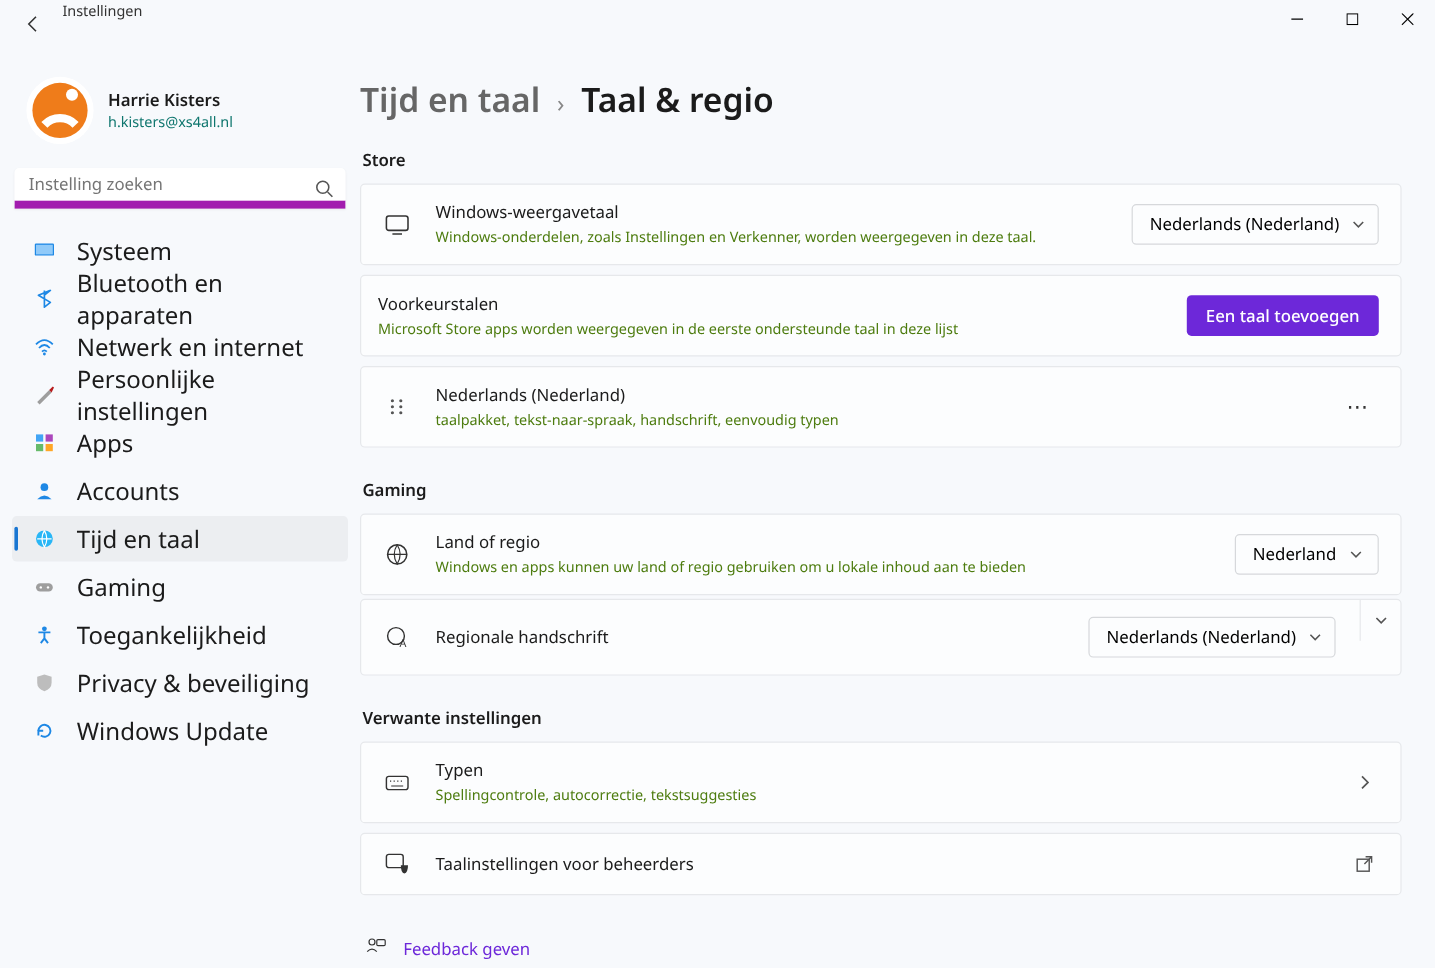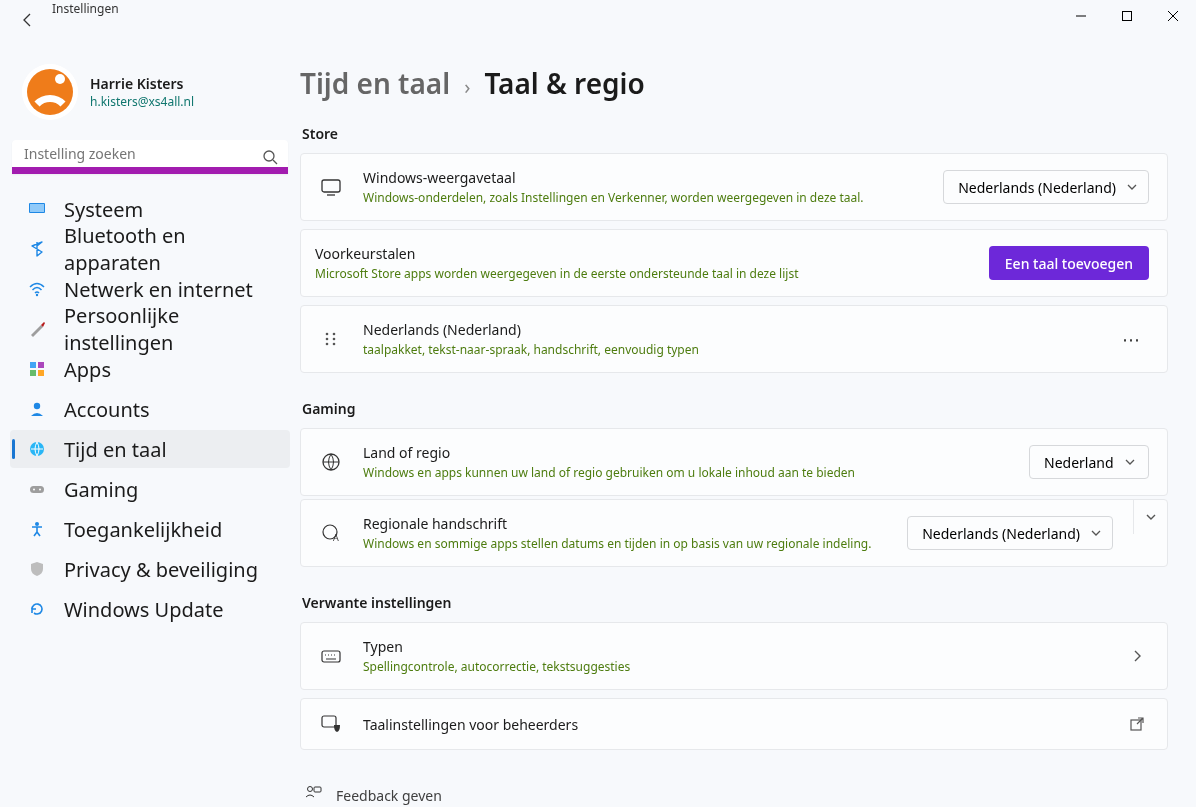--- a/index.html
+++ b/index.html
@@ -46,21 +46,21 @@
 .card-body { flex:1; min-width:0; }
 .card-title { font-size:14px; color:#1b1b1b; }
 .card-sub   { font-size:12px; color:#4d7c0f; margin-top:2px; }
 
 .dropdown { height:34px; background:#fcfdfe; border:1px solid #d6d8db; border-radius:4px; padding:0 10px 0 14px; display:flex; align-items:center; gap:10px; font-size:14px; cursor:pointer; min-width:120px; }
 .btn-primary { height:34px; background:#6d28d9; color:#fff; border:none; border-radius:4px; padding:0 16px; font-size:14px; cursor:pointer; font-weight:500; }
 .more-btn { width:34px; height:34px; border-radius:4px; display:flex; align-items:center; justify-content:center; cursor:pointer; color:#333; font-size:18px; letter-spacing:2px; }
 .chev-box { width:34px; height:34px; display:flex; align-items:center; justify-content:center; border-left:1px solid #e6e8eb; margin:-14px -18px -14px 0; cursor:pointer; align-self:stretch; }
 
 .feedback { display:flex; align-items:center; gap:14px; padding:8px 0 0 4px; }
-.feedback-txt { color:#404040; font-size:14px; cursor:pointer; }
+.feedback-txt { color:#6d28d9; font-size:14px; cursor:pointer; }
 </style>
 </head>
 <body>
 
 <div class="titlebar">
   <div class="back-btn">
     <svg width="16" height="16" viewBox="0 0 16 16">
         <path d="M10 2 L4 8 L10 14" stroke="#333" stroke-width="1.3" fill="none"></path>
       </svg>
   </div>
@@ -294,21 +294,20 @@
 
       <div class="card">
         <span class="card-icon">
             <svg width="20" height="20" viewBox="0 0 20 20">
               <circle cx="9" cy="9" r="7" stroke="#333" fill="none" stroke-width="1.2"></circle>
               <text x="12" y="18" font-size="9" fill="#333">A</text>
             </svg>
           </span>
         <div class="card-body">
           <div class="card-title">Regionale handschrift</div>
-          <div class="card-sub">Windows en sommige apps stellen datums en tijden in op basis van uw regionale indeling.</div>
         </div>
         <div class="dropdown">
           <span>Nederlands (Nederland)</span>
           <svg width="12" height="12" viewBox="0 0 12 12">
               <path d="M2 4 L6 8 L10 4" stroke="#555" fill="none" stroke-width="1.3"></path>
             </svg>
         </div>
         <div class="chev-box">
           <svg width="14" height="14" viewBox="0 0 14 14">
               <path d="M3 5 L7 9 L11 5" stroke="#555" fill="none" stroke-width="1.4"></path>

